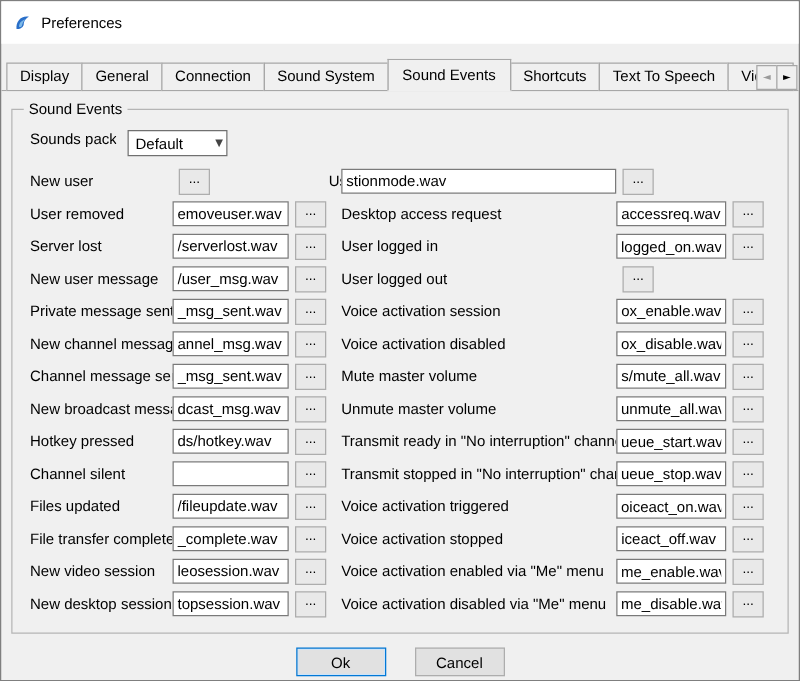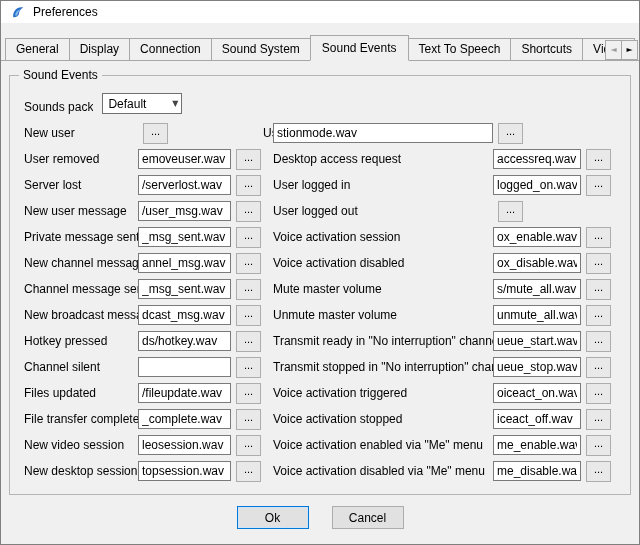--- a/index.html
+++ b/index.html
@@ -4,21 +4,21 @@
 <style>
   html,body{margin:0;padding:0;}
   body{
     width:640px;height:545px;overflow:hidden;
     background:#f0f0f0;color:#000;
     font-family:"Liberation Sans",sans-serif;font-size:12px;
     box-sizing:border-box;border:1px solid #7f7f7f;
     position:relative;
   }
   
-  .titlebar{height:22px;background:#ffffff;display:flex;align-items:center;padding:0 9px;gap:7px;}
+  .titlebar{height:34px;background:#ffffff;display:flex;align-items:center;padding:0 9px;gap:7px;}
   .titlebar .title{font-size:12px;}
   .app-icon{width:16px;height:16px;display:inline-block;}
   
   .tabs{
     position:relative;display:flex;align-items:flex-end;
     height:26px;margin-top:12px;padding-left:4px;
     overflow:hidden;white-space:nowrap;
   }
   .tabs::before{content:"";position:absolute;left:0;right:0;bottom:0;height:0;border-bottom:1px solid #a7a7a7;}
   .tab{
@@ -40,21 +40,21 @@
   }
   .tab-scroll .scrollbtn.disabled{color:#9b9b9b;}
   
   .groupbox{
     position:relative;margin:14px 8px 0 8px;height:420px;
     border:1px solid #b5b5b5;box-sizing:border-box;
   }
   .group-title{position:absolute;top:-8px;left:9px;background:#f0f0f0;padding:0 4px;}
   .gb-inner{padding:16px 8px 0 14px;}
   
-  .pack-row{display:flex;align-items:flex-end;gap:9px;height:22px;margin-bottom:6px;}
+  .pack-row{display:flex;align-items:flex-start;gap:9px;height:22px;margin-bottom:6px;}
   .combo{
     width:80px;height:21px;border:1px solid #707070;background:#ffffff;
     display:flex;align-items:center;justify-content:space-between;
     padding:0 3px 0 5px;box-sizing:border-box;cursor:default;
   }
   .combo .caret{font-size:8px;color:#444;font-family:"DejaVu Sans",sans-serif;}
   
   .rowline{
     display:grid;
     grid-template-columns:114px 93px 32px 10px 220px 88px 32px;
@@ -88,27 +88,27 @@
   <span class="app-icon">
     <svg width="16" height="16" viewBox="0 0 16 16">
       <path d="M3.2 13.2 C2.6 7 7 2.2 13.2 3.4 C9.8 5.2 9.2 7.4 9.0 9.4 C8.8 11.6 6.6 13.4 3.2 13.2 Z" fill="#2a6fc9"></path>
       <path d="M5.2 11.4 C5.2 8.4 7.2 6.2 10.4 5.6 C8.4 7.2 8.0 9.0 7.6 10.4 C7.2 11.6 6.0 11.9 5.2 11.4 Z" fill="#7db9e8"></path>
     </svg>
   </span>
   <span class="title">Preferences</span>
 </div>
 
 <div class="tabs">
-  <div class="tab">General</div>
-    <div class="tab">Display</div>
+  <div class="tab">Display</div>
+    <div class="tab">General</div>
     <div class="tab">Connection</div>
     <div class="tab">Sound System</div>
     <div class="tab active">Sound Events</div>
+    <div class="tab">Shortcuts</div>
     <div class="tab">Text To Speech</div>
-    <div class="tab">Shortcuts</div>
     <div class="tab">Video</div>
     <div class="tab-scroll">
     <button class="scrollbtn disabled">◄</button>
     <button class="scrollbtn">►</button>
   </div>
 </div>
 
 <div class="groupbox">
   <span class="group-title">Sound Events</span>
   <div class="gb-inner">

